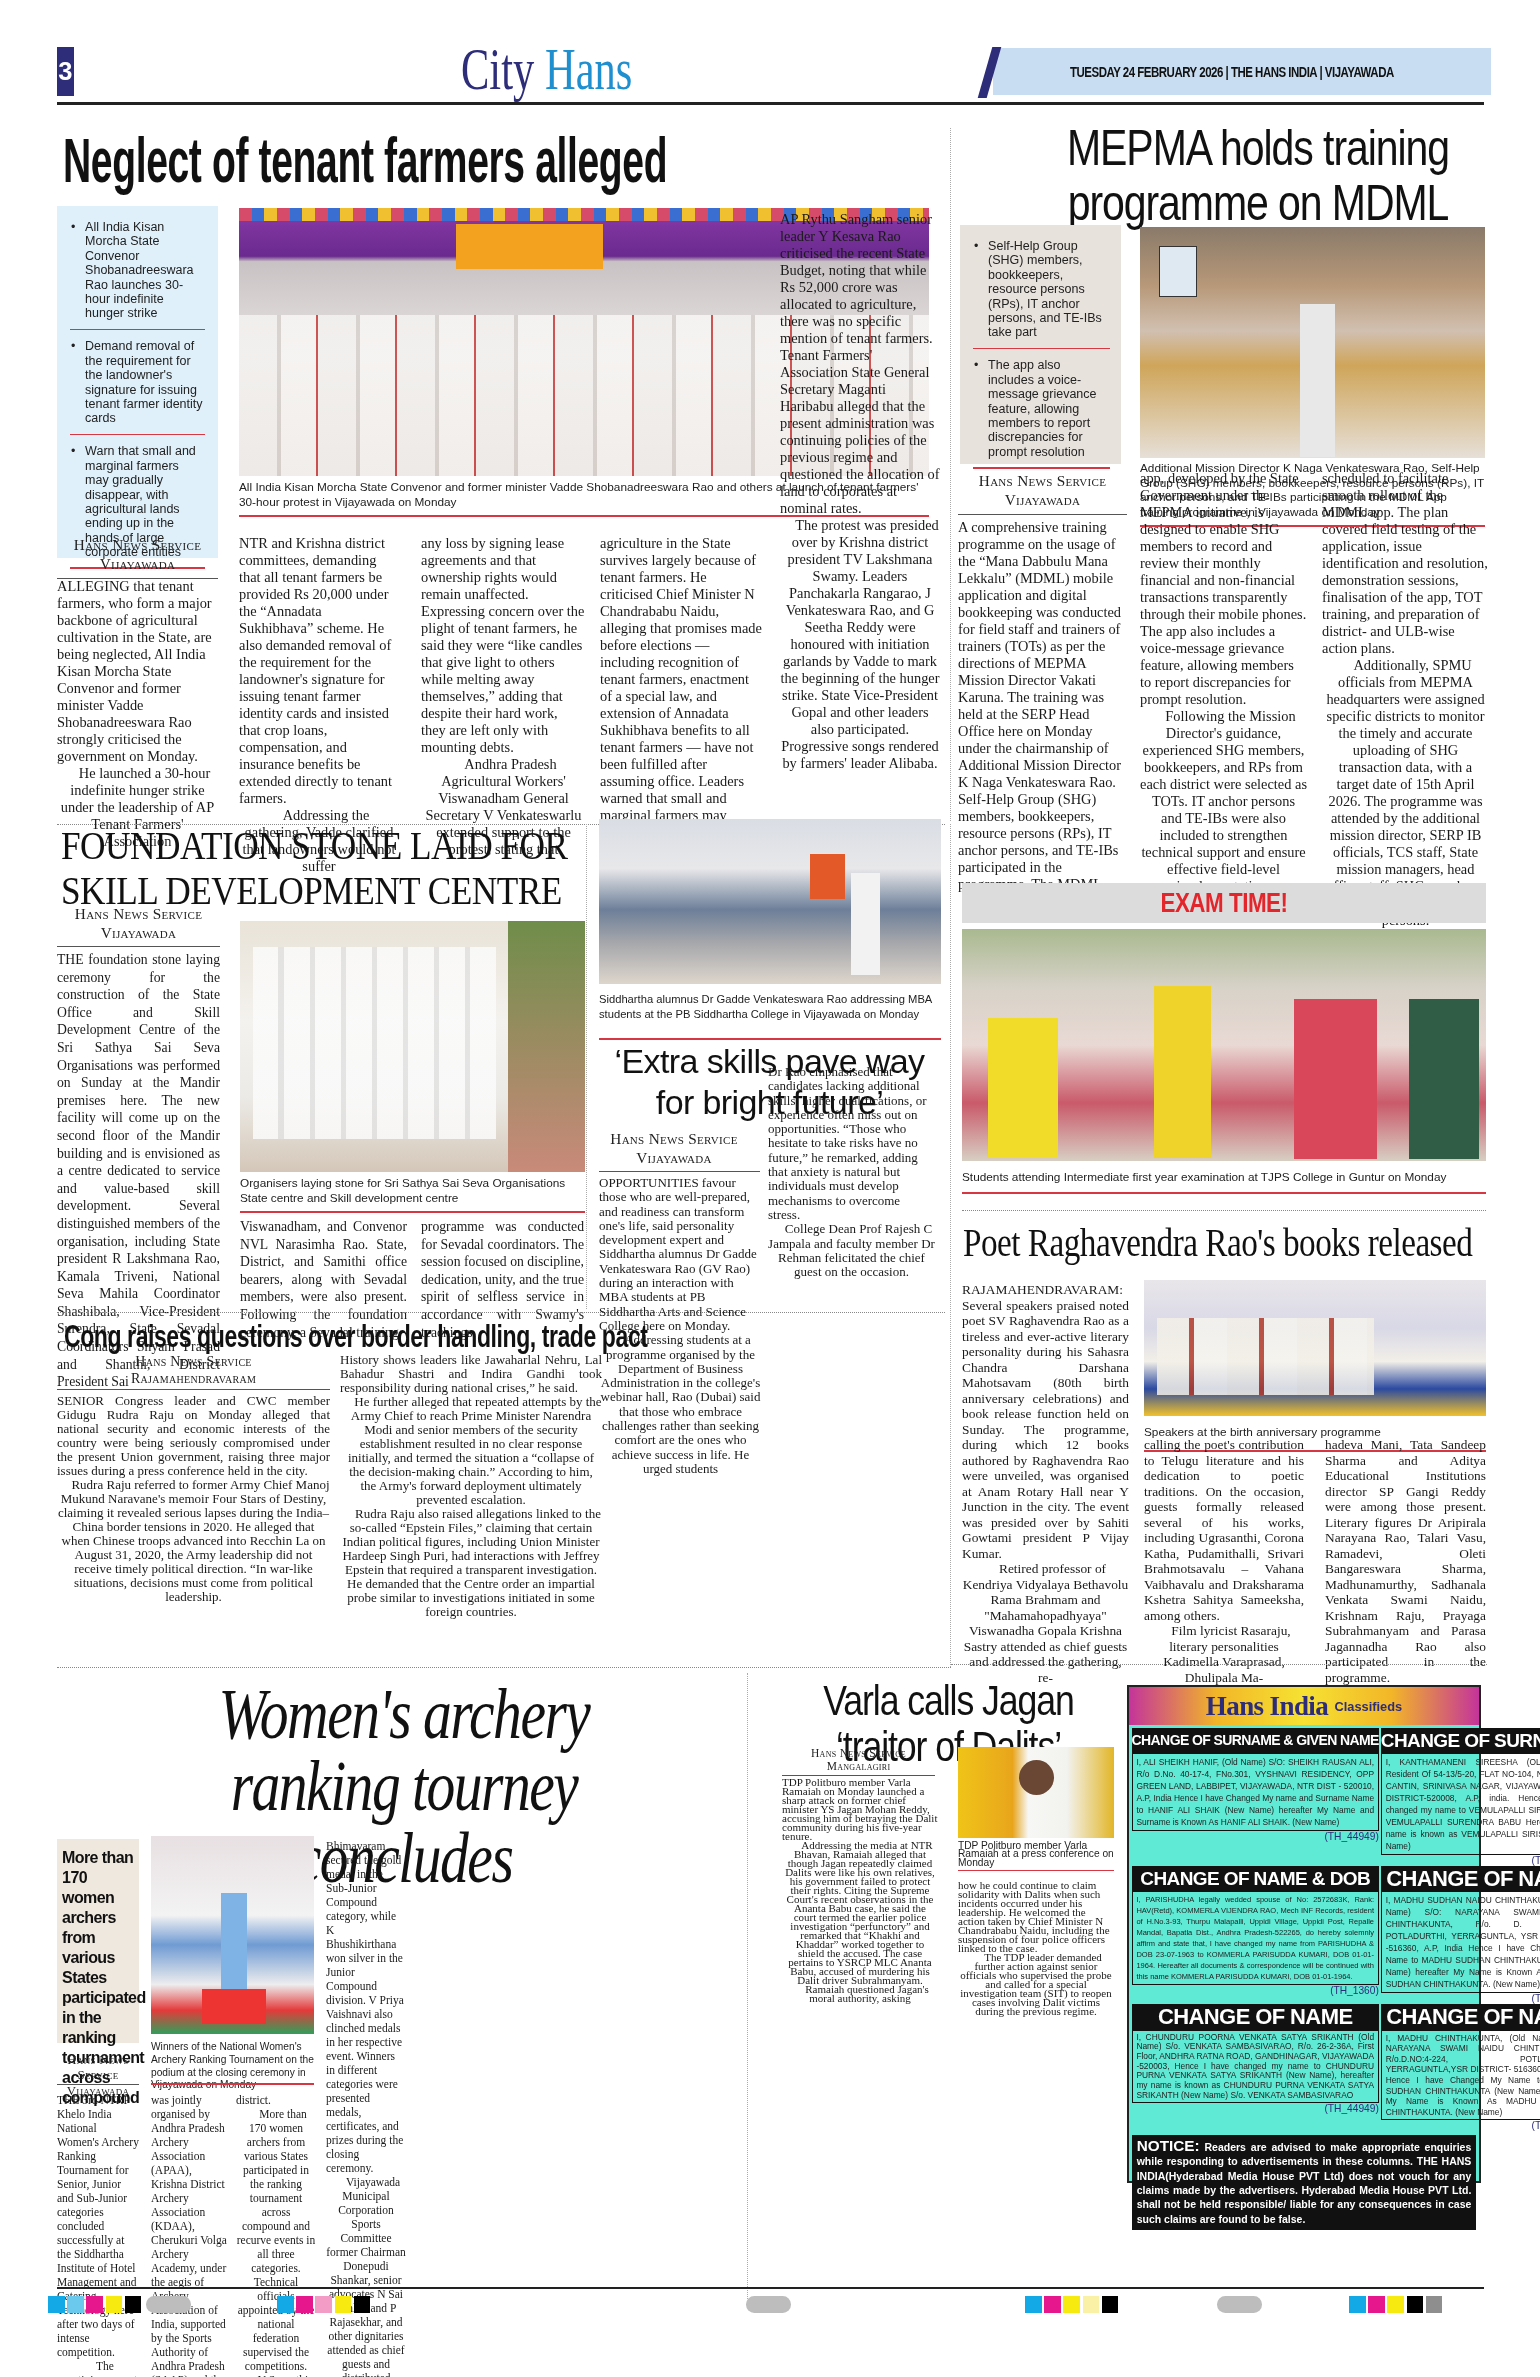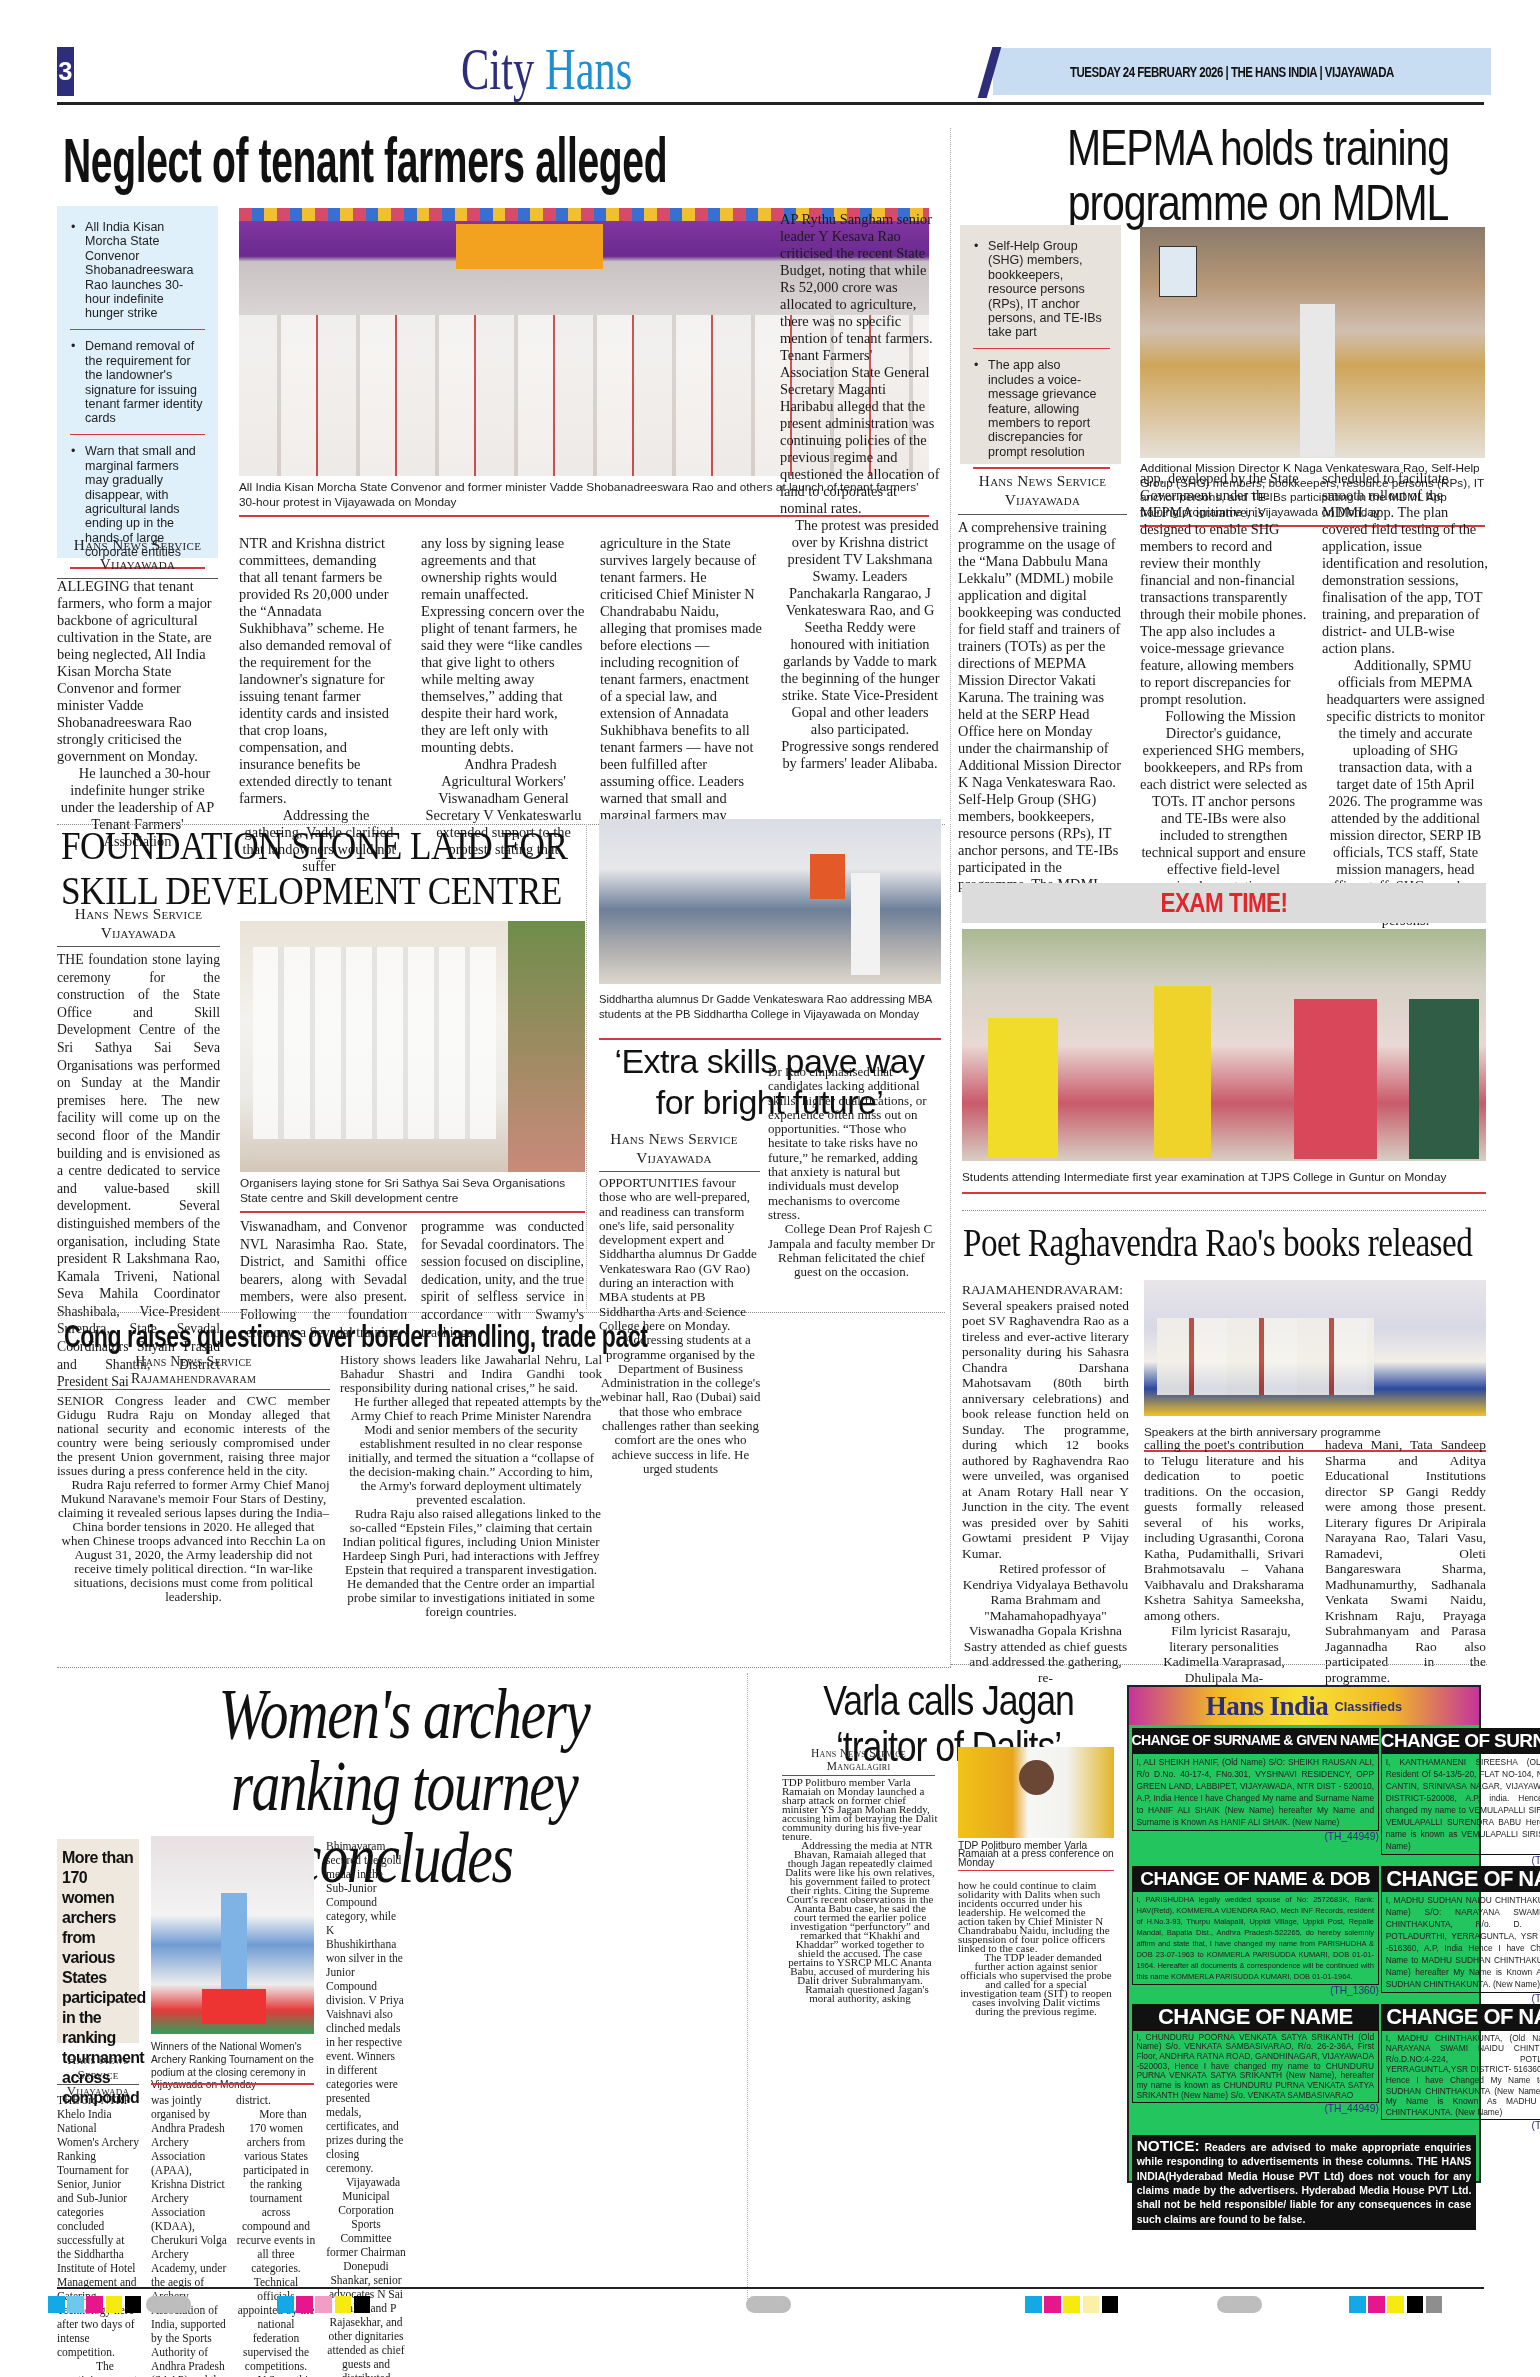--- a/index.html
+++ b/index.html
@@ -30,21 +30,21 @@
   .dot-v { width: 0; border-left: 1.3px dotted #aaa; }
   .hl-box { background: #dff0fb; }
   .hl-box2 { background: #e8e2dc; }
   .hl-item { font-family: "Liberation Sans", sans-serif; font-size: 12.5px; line-height: 14.4px; color:#222; padding-left: 15.3px; position: relative; }
   .hl-item::before { content: "•"; position: absolute; left: 1.3px; top: 0; }
   .hl-sep { height: 1.9px; background: #d63843; margin: 7.7px 0 9px 0; }
 
   .photo { overflow: hidden; }
 
   
-  .cls-wrap { border: 2.6px solid #222; background: #22c55e; }
+  .cls-wrap { border: 2.6px solid #222; background: #5eead4; }
   .cls-head { background: #111; color: #fff; font: bold 19px "Liberation Sans", sans-serif; text-align: center; line-height: 25.5px; letter-spacing: -0.6px; white-space: nowrap; overflow: hidden; }
   .cls-body { border: 1.9px solid #111; font-family: "Liberation Sans", sans-serif; font-size: 8.4px; line-height: 12px; padding: 1.9px 3.8px; text-align: justify; color:#222; }
   .cls-code { font-family: "Liberation Sans", sans-serif; font-size: 10.2px; color: #2e2d7a; text-align: right; }
 
   .swatch { width: 16.6px; height: 16.6px; }
   .pill { width: 45px; height: 16.6px; border-radius: 8.3px; background: #bdbdbd; }
 </style>
 </head>
 <body>
 

